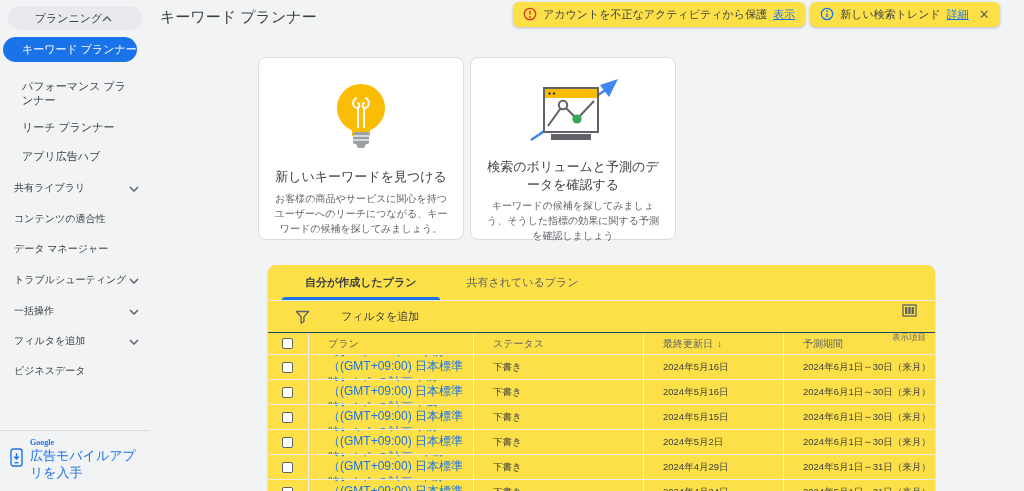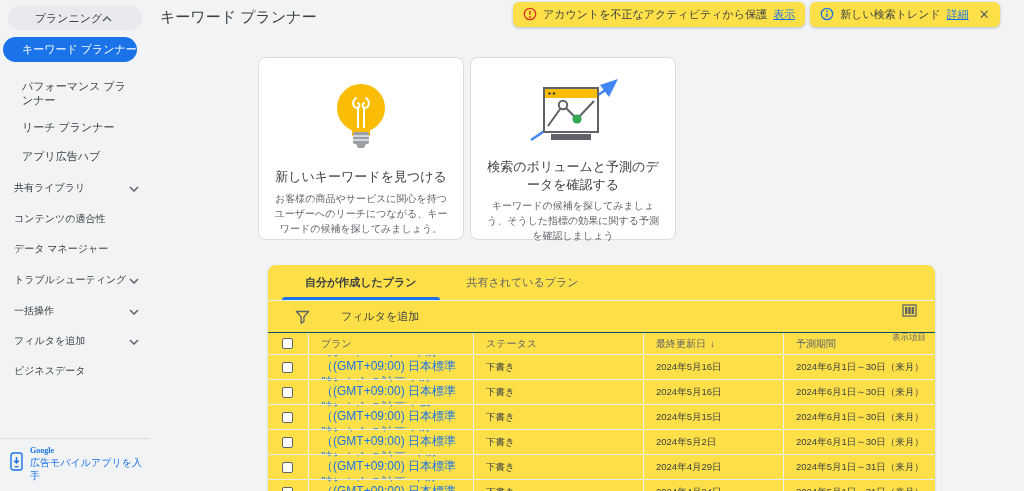--- a/index.html
+++ b/index.html
@@ -28,21 +28,21 @@
     margin:17px 11px 0 14px; display:flex; align-items:center; justify-content:space-between;
     font-size:10px; color:#3c4043; cursor:pointer;
   }
   .chev { flex:0 0 auto; }
   .sidebar-footer {
     position:absolute; left:0; bottom:0; width:150px;
     border-top:1px solid #dadce0; padding:7px 6px 9px 10px;
     display:flex; gap:7px; align-items:center; cursor:pointer;font-family:Liberation Serif, serif;
   }
   .sf-brand { font-size:8px; color:#1a73e8; font-weight:bold; line-height:1.3; }
-  .sf-label { font-size:10px; color:#1a73e8; line-height:1.3; }
+  .sf-label { font-size:13px; color:#1a73e8; line-height:1.3; }
   
   .page-title { position:absolute; left:160px; top:8px; font-size:15px; color:#3c4043; }
   .banners { position:absolute; left:513px; top:2px; display:flex; gap:5px; height:25px; }
   .banner {
     background:#fde047; border-radius:6px; box-shadow:0 1px 3px rgba(60,64,67,.3);
     display:flex; align-items:center; gap:6px; padding:0 10px; font-size:11px; color:#3c4043;
     white-space:nowrap;
   }
   .banner a { color:#1a73e8; text-decoration:underline; cursor:pointer; }
   .banner .close-x { margin-left:4px; color:#5f6368; font-size:13px; cursor:pointer; line-height:1; }
@@ -75,21 +75,21 @@
   .filter-icon-wrap { margin-left:27px; display:flex; align-items:center; cursor:pointer; }
   .filter-label { margin-left:31px; font-size:11px; color:#3c4043; cursor:pointer; }
   .columns-btn {
     position:absolute; right:9px; top:3px; display:flex; flex-direction:column; align-items:center;
     gap:15px; cursor:pointer;
   }
   .columns-btn .lbl { font-size:8.5px; color:#5f6368; }
   .tgrid { display:grid; grid-template-columns:40px 165px 170px 140px 152px; align-items:center; }
   .thead { height:22px; border-bottom:1px solid #e8eaed; font-size:10px; color:#5f6368; }
   .trow  { height:25px; border-bottom:1px solid #e8eaed; font-size:9.5px; color:#3c4043; }
-  .tcell { height:100%; display:flex; align-items:center; padding-left:12px; overflow:hidden; }
+  .tcell { height:100%; display:flex; align-items:center; padding-left:19px; overflow:hidden; }
   .tcell + .tcell { border-left:1px solid #eceef0; }
   .tcell.ck { padding-left:14px; }
   .checkbox {
     width:11px; height:11px; border:1.5px solid #5f6368; border-radius:2px; background:#fff; cursor:pointer;
   }
   .plan-link { color:#1a73e8; font-size:12px; line-height:1.3; text-decoration:none; padding-right:6px; cursor:pointer; }
   .sort-arrow { margin-left:4px; font-size:10px; color:#5f6368; }
 </style>
 </head>
 <body>

